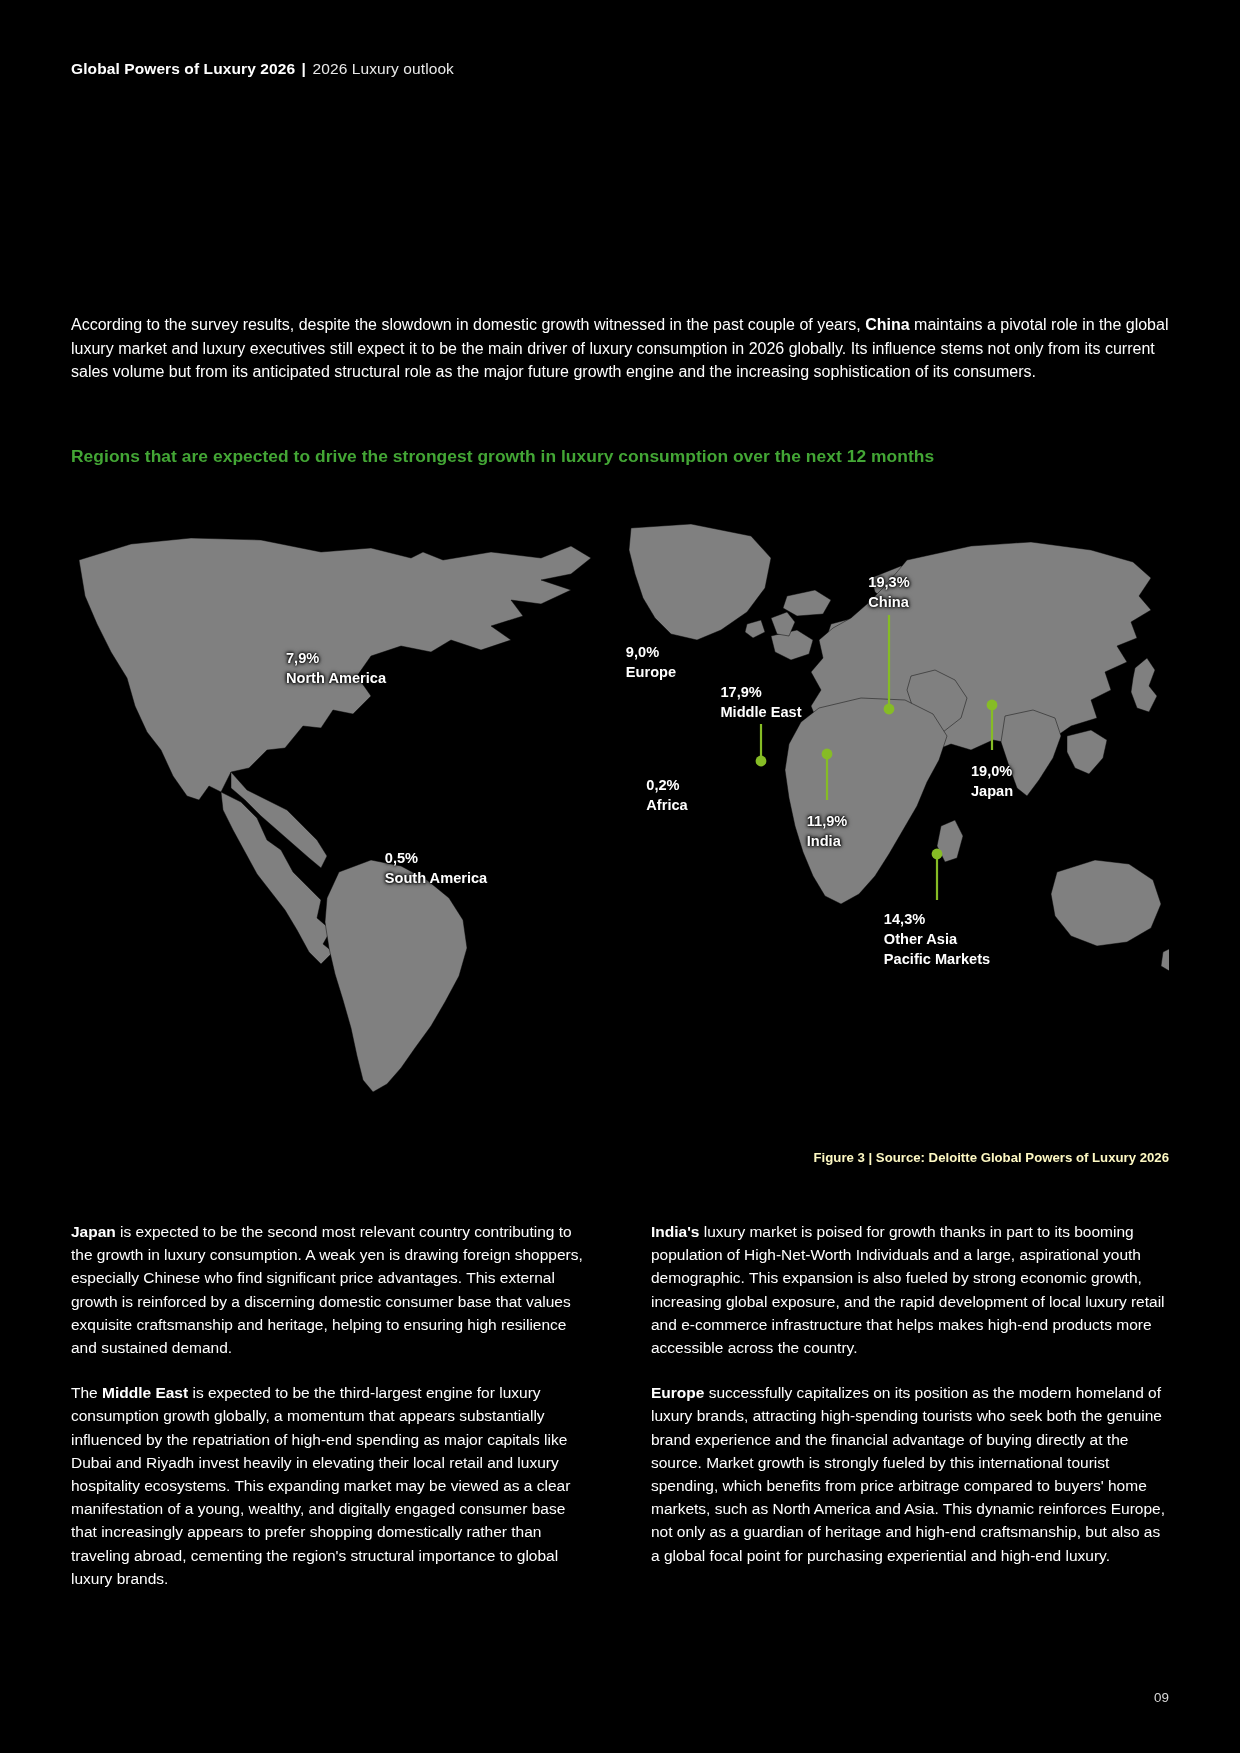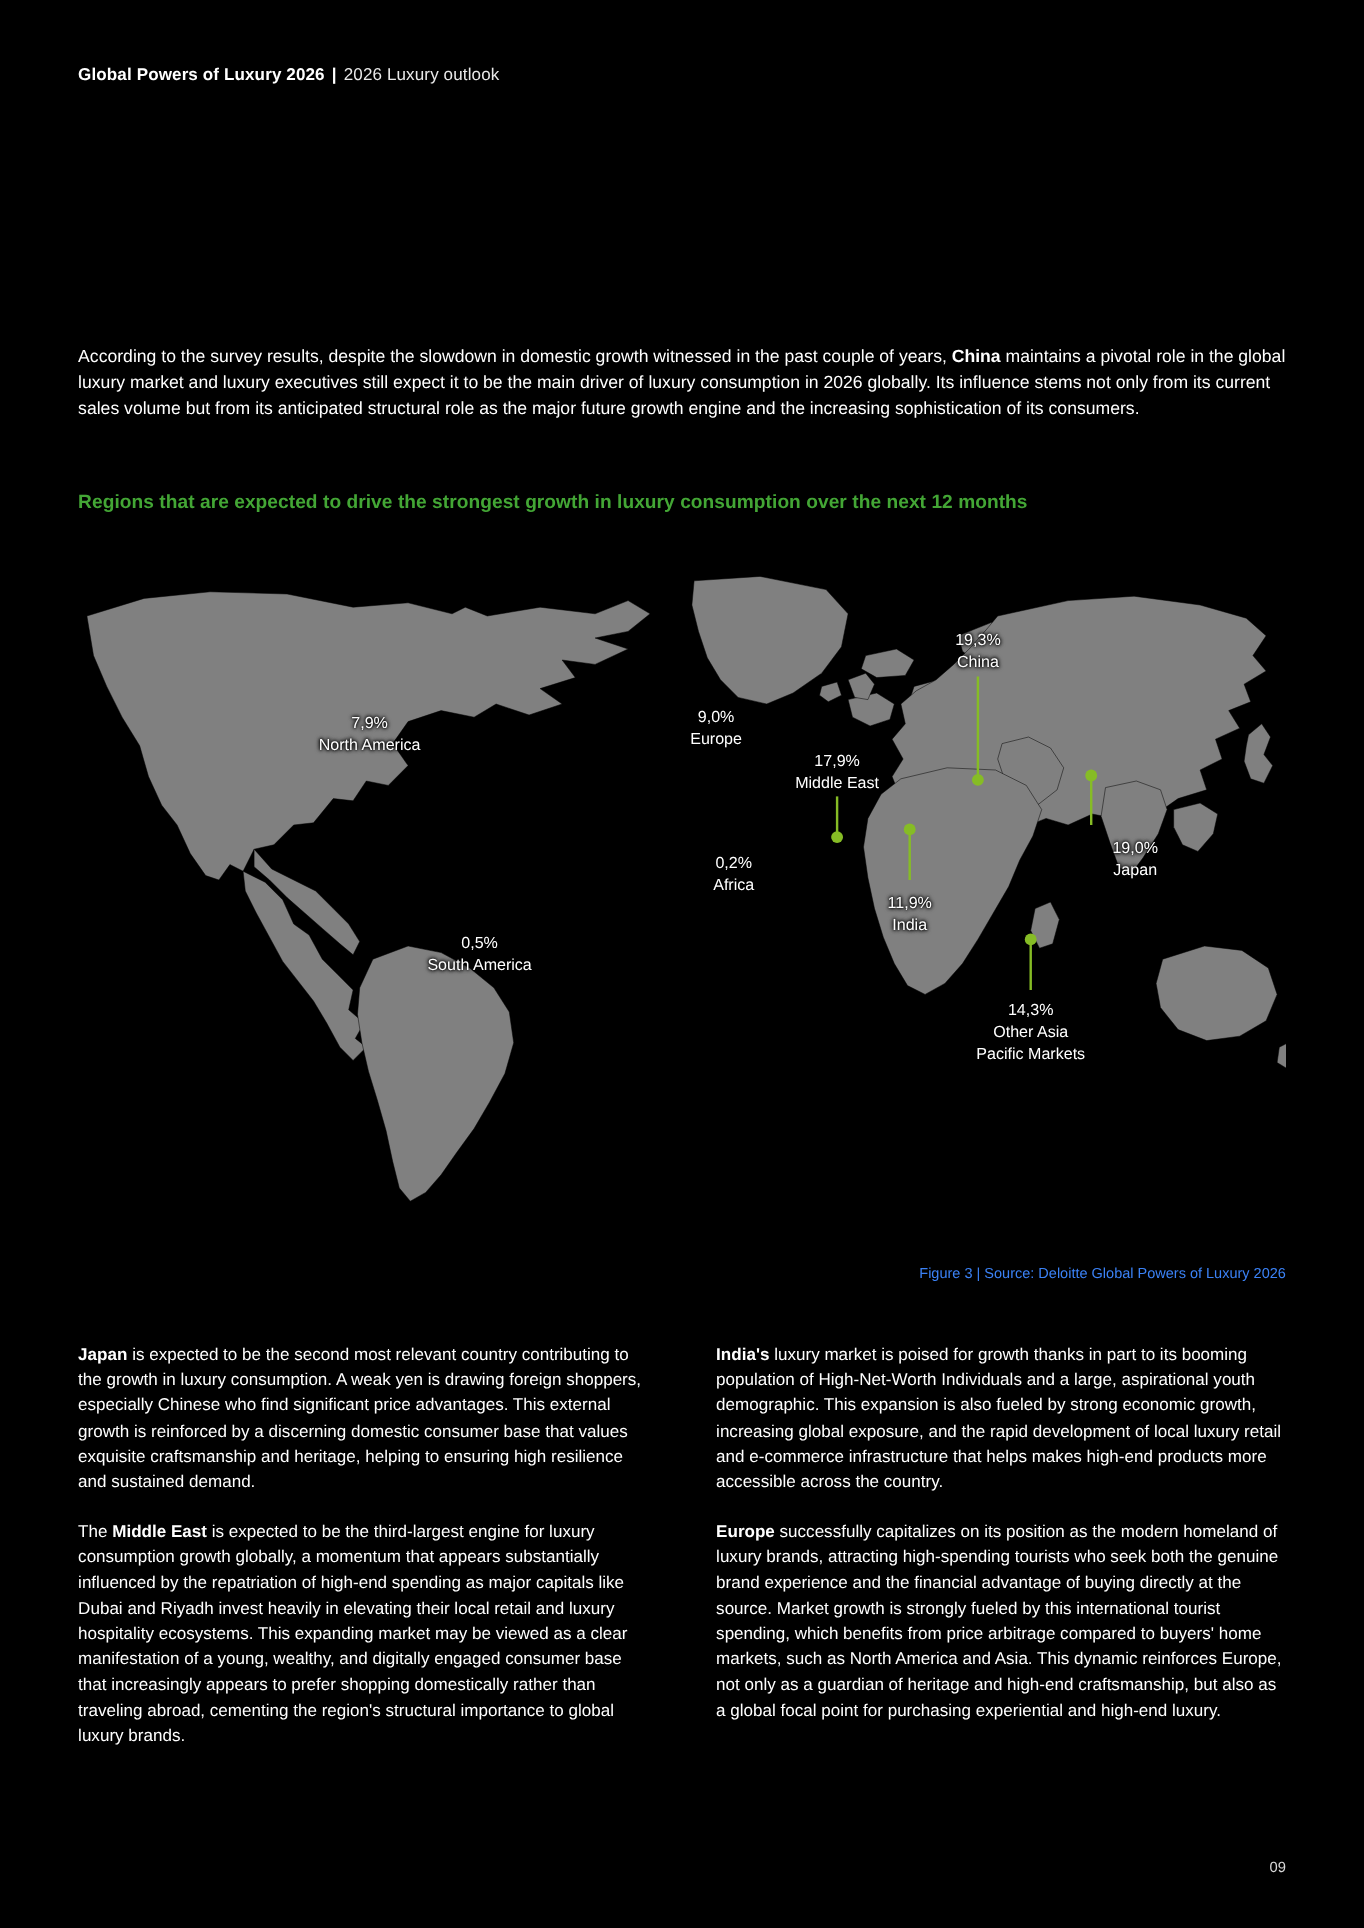--- a/index.html
+++ b/index.html
@@ -59,34 +59,33 @@
     width: 1098px; height: 620px;
   }
   .map-wrap svg.worldmap { position: absolute; left: 0; top: 0; width: 1098px; height: 620px; }
   .land { fill: #808080; stroke: #000000; stroke-width: 0.45; }
 
   .marker-dot { fill: #86bc25; }
   .marker-line { stroke: #86bc25; stroke-width: 2.2; }
 
   .mlabel {
     position: absolute;
-    text-align: center;
-    font-size: 14.6px; font-weight: 400; line-height: 20px;
+    font-size: 14.6px; font-weight: 700; line-height: 20px;
     color: #ffffff;
     text-shadow: 0 0 3px #000, 0 0 3px #000, 0 0 5px #000;
     white-space: nowrap;
     transform: translateX(-50%);
   }
   .mlabel .mval { display: block; }
   .mlabel .mname { display: block; }
 
   
   .fig-caption {
     position: absolute; right: 71px; top: 1150px;
-    font-size: 13.2px; color: #3b82f6; font-weight: 400;
+    font-size: 13.2px; color: #fef9c3; font-weight: 700;
     white-space: nowrap;
   }
 
   
   .cols {
     position: absolute; left: 71px; top: 1220px;
     width: 1098px;
     display: flex; gap: 62px;
   }
   .col { width: 518px; }
@@ -196,21 +195,21 @@
           <span class="mname">Middle East</span>
         </div>
         <div class="mlabel" style="left: 818px; top: 72px;">
           <span class="mval">19,3%</span>
           <span class="mname">China</span>
         </div>
         <div class="mlabel" style="left: 756px; top: 311px;">
           <span class="mval">11,9%</span>
           <span class="mname">India</span>
         </div>
-        <div class="mlabel" style="left: 921px; top: 261px; margin-left: 40px;">
+        <div class="mlabel" style="left: 921px; top: 261px;">
           <span class="mval">19,0%</span>
           <span class="mname">Japan</span>
         </div>
         <div class="mlabel" style="left: 866px; top: 409px;">
           <span class="mval">14,3%</span>
           <span class="mname" style="white-space: pre;">Other Asia
 Pacific Markets</span>
         </div>
       </div>
   </div>

